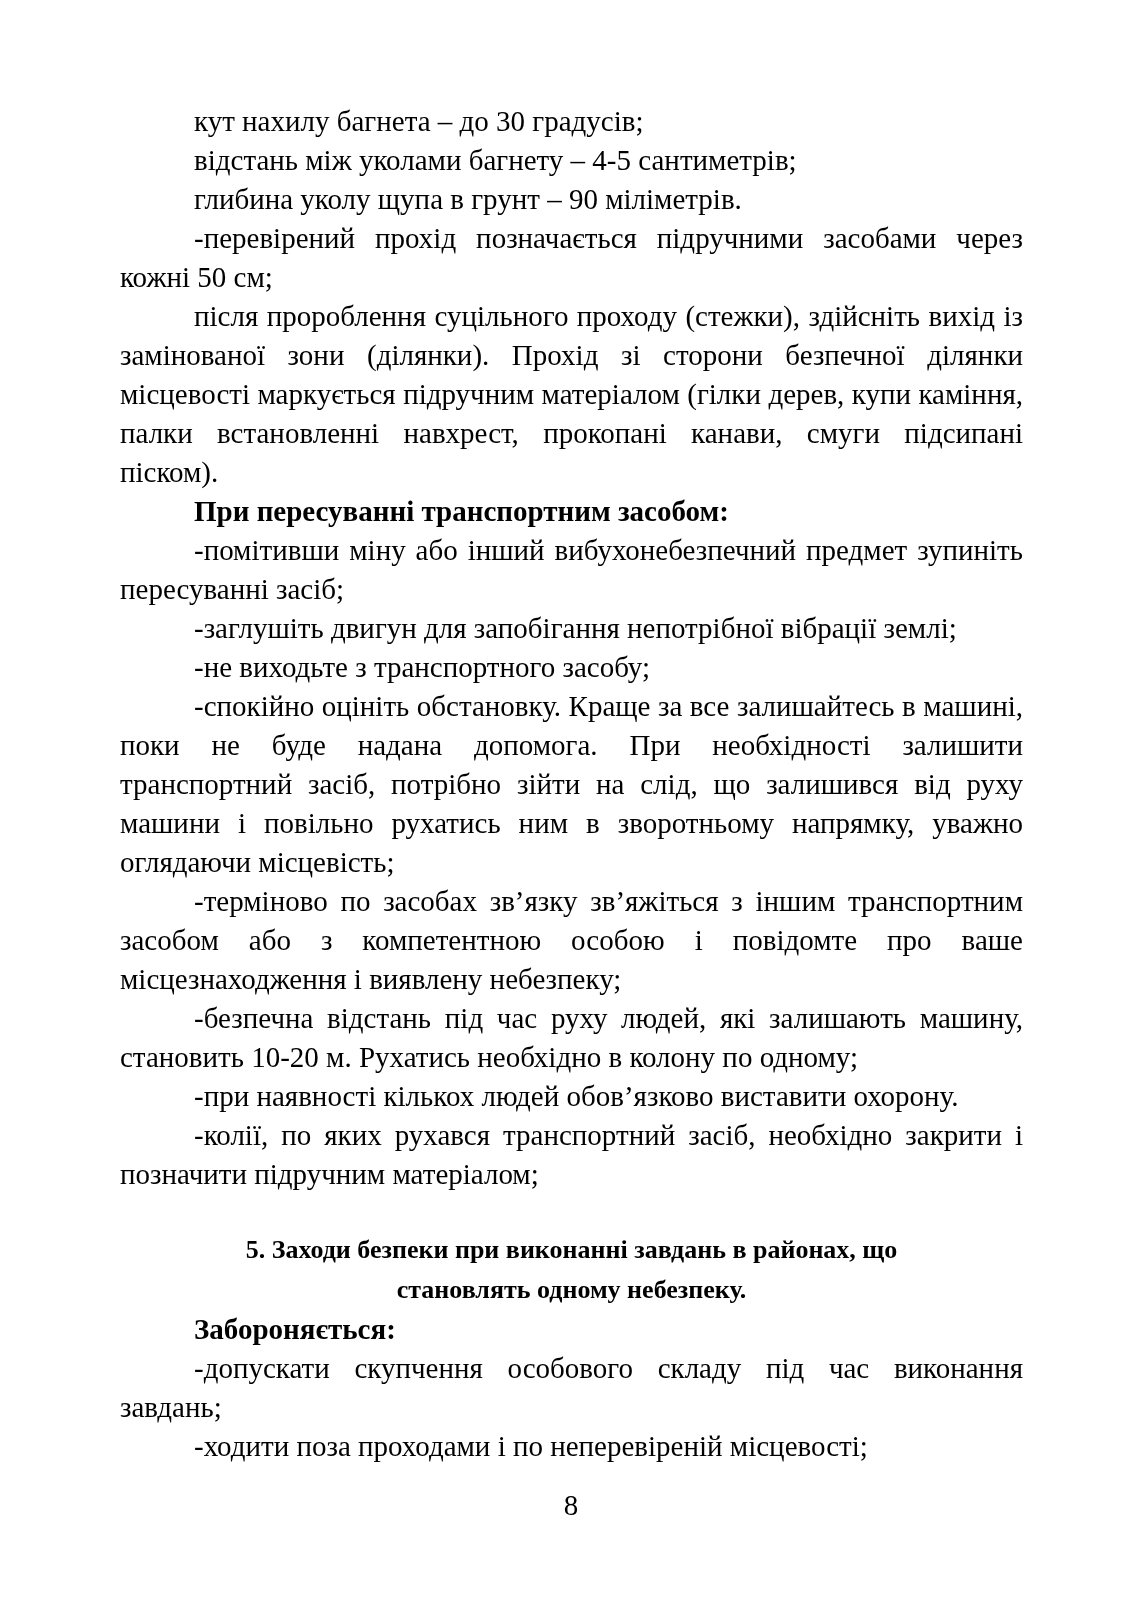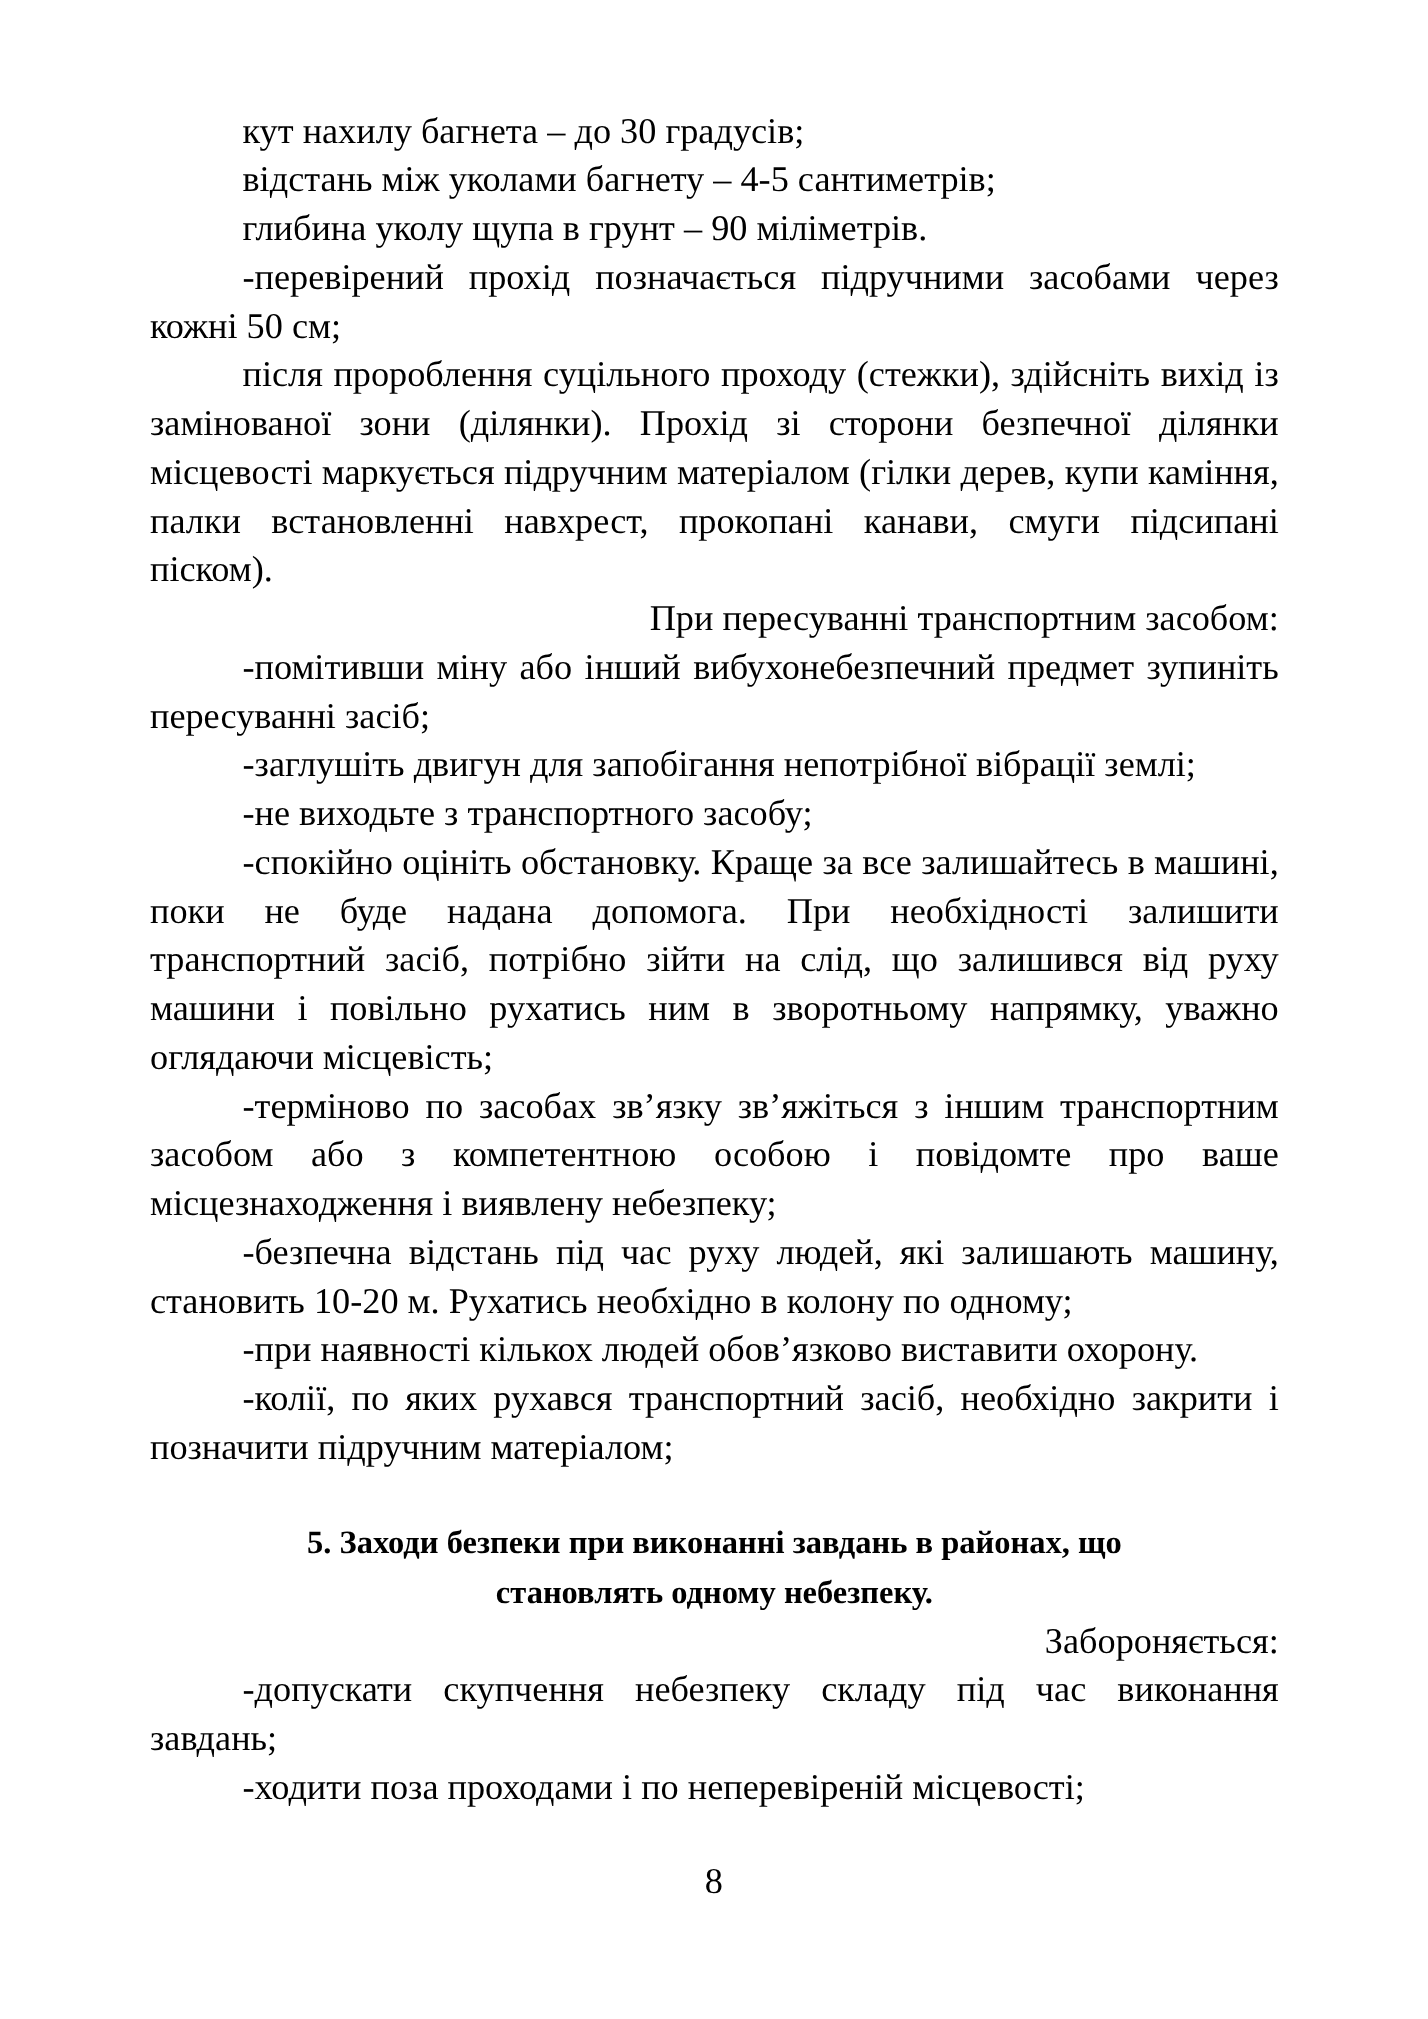--- a/index.html
+++ b/index.html
@@ -14,35 +14,35 @@
   .page {
     position: relative;
     width: 1142px;
     height: 1615px;
     background: #ffffff;
     overflow: hidden;
   }
   .content {
     position: absolute;
     left: 120px;
-    top: 86px;
+    top: 102px;
     width: 903px;
     font-size: 29px;
     line-height: 39px;
   }
   .content p {
     text-indent: 74px;
     text-align: justify;
   }
   .content p.single {
     text-align: left;
   }
   .content p.bold {
-    font-weight: normal;
-    text-align: right;
+    font-weight: bold;
+    text-align: left;
   }
   .section-heading {
     margin-top: 36px;
     font-size: 26px;
     line-height: 40px;
     font-weight: bold;
     text-align: center;
     text-indent: 0;
   }
   .page-number {
@@ -79,19 +79,19 @@
     <p>-при наявності кількох людей обов’язково виставити охорону.</p>
     <p>-колії, по яких рухався транспортний засіб, необхідно закрити і позначити підручним матеріалом;</p>
 
     <h2 class="section-heading">
       <span>5. Заходи безпеки при виконанні завдань в районах, що</span><br>
       <span>становлять одному небезпеку.</span>
     </h2>
 
     <p class="bold">Забороняється:</p>
 
-    <p>-допускати скупчення небезпеку складу під час виконання завдань;</p>
+    <p>-допускати скупчення особового складу під час виконання завдань;</p>
     <p>-ходити поза проходами і по неперевіреній місцевості;</p>
 
   </div>
 
   <div class="page-number">8</div>
 </div>
 
 </body></html>

